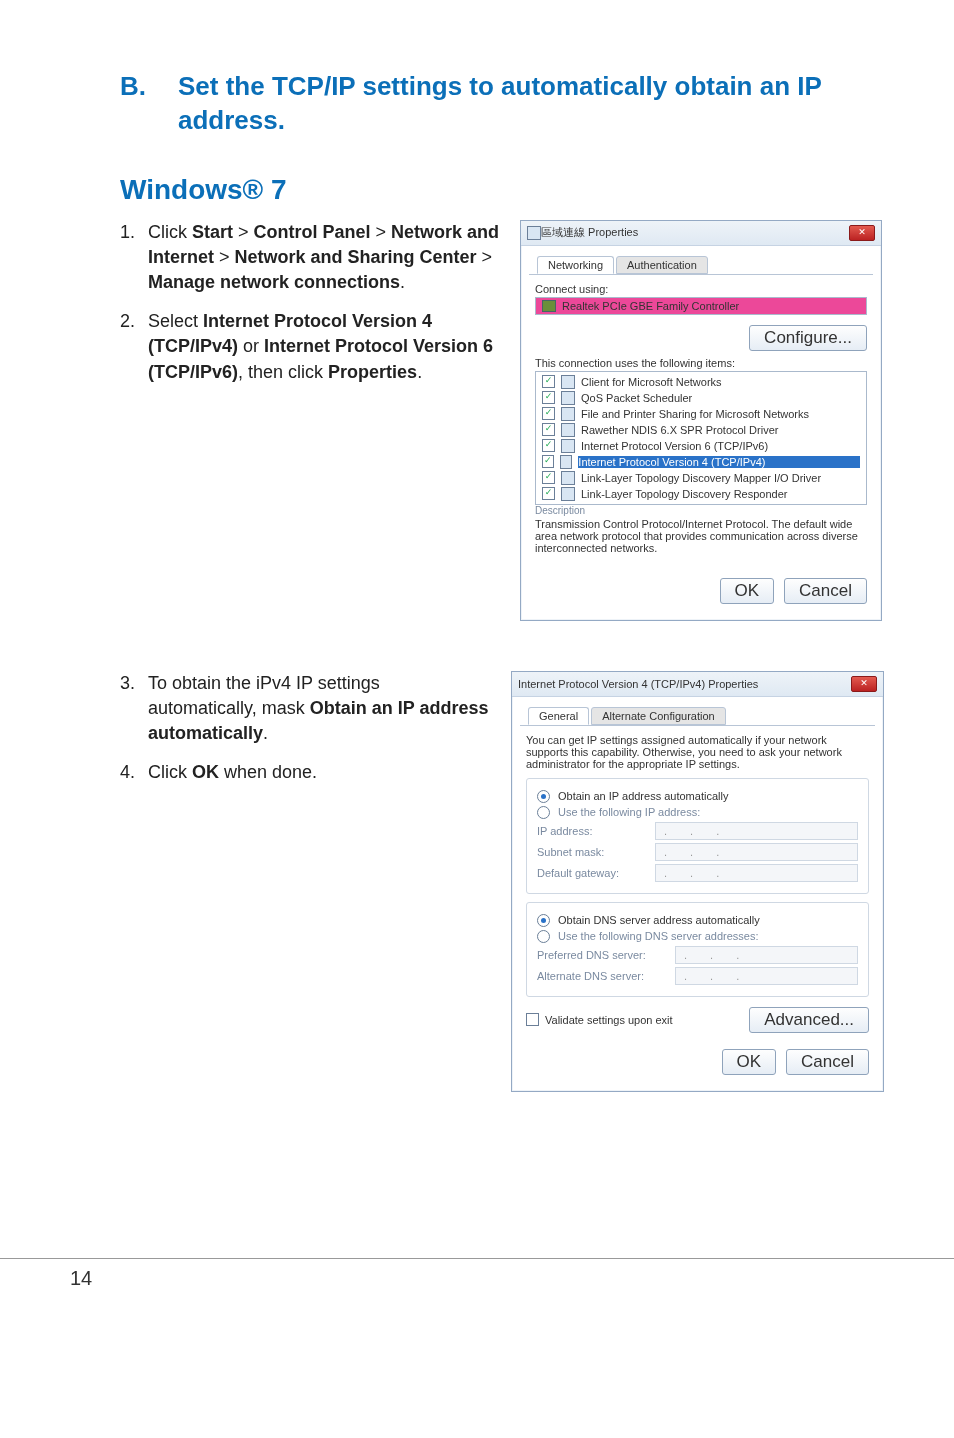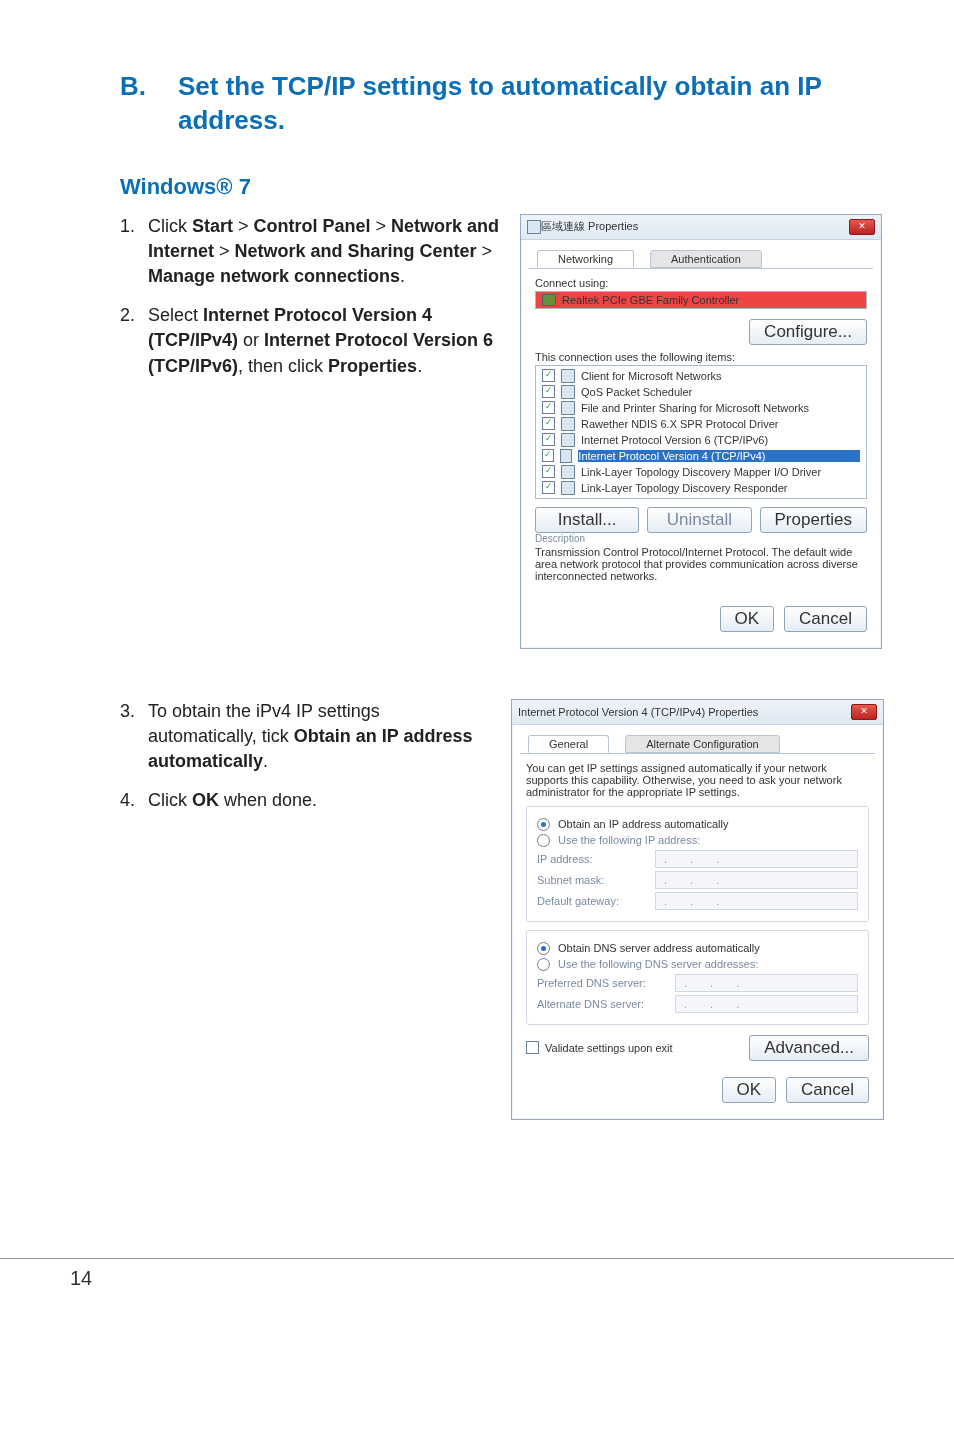--- a/index.html
+++ b/index.html
@@ -23,21 +23,21 @@
     line-height: 1.3;
     display: flex;
     gap: 32px;
     margin-bottom: 36px;
   }
   .sec-heading .letter { flex: 0 0 auto; }
   .sec-heading .title { flex: 1 1 auto; }
   .sub-heading {
     color: #0b6fb8;
     font-weight: 700;
-    font-size: 22px;
+    font-size: 28px;
     margin: 0 0 14px 0;
   }
   .two-col {
     display: flex;
     gap: 20px;
     align-items: flex-start;
     margin-bottom: 50px;
   }
   .steps {
     width: 380px;
@@ -80,29 +80,29 @@
     line-height: 12px;
     text-align: center;
   }
   .dlg-body { padding: 10px 14px 16px 14px; }
   .tabs { border-bottom: 1px solid #b8c5d6; margin: -4px -6px 8px -6px; padding: 4px 8px 0 8px; }
   .tab {
     display: inline-block;
     border: 1px solid #b8c5d6;
     border-bottom-color: #fff;
     border-radius: 3px 3px 0 0;
-    padding: 2px 20px;
-    background: #fff;
-    margin-right: 16px;
+    padding: 2px 10px;
+    background: #fff;
+    margin-right: 2px;
   }
   .tab.in { background:#e5e5e5; border-bottom-color:#b8c5d6;}
   .fieldlabel { margin: 6px 0 2px 0; }
   .combo {
     border: 1px solid #aab9cc;
-    background: #ef4444;
+    background: #ec4899;
     padding: 2px 6px;
     display: flex;
     align-items: center;
     gap: 6px;
   }
   .btn {
     display: inline-block;
     border: 1px solid #8fa3bb;
     background: linear-gradient(#fefefe,#e6edf5);
     border-radius: 3px;
@@ -249,43 +249,38 @@
               <span class="chk">✓</span>
               <span class="micon"></span>
               <span>Link-Layer Topology Discovery Mapper I/O Driver</span>
             </div>
           <div class="item">
               <span class="chk">✓</span>
               <span class="micon"></span>
               <span>Link-Layer Topology Discovery Responder</span>
             </div>
         </div>
-        <div class="btn-mid">
-          <span class="btn">Install...</span>
-          <span class="btn gray">Uninstall</span>
-          <span class="btn">Properties</span>
-        </div>
         <div class="desc-box">
           <div class="desc-title">Description</div>
           <div>Transmission Control Protocol/Internet Protocol. The default wide area network protocol that provides communication across diverse interconnected networks.</div>
         </div>
         <div class="btn-row" style="margin-top:24px;">
           <span class="btn">OK</span>
           <span class="btn">Cancel</span>
         </div>
       </div>
     </div>
   </div>
 
   <div class="two-col">
     <div class="steps">
       <div class="step">
         <div class="num">3.</div>
         <div class="body">
-          <span>To obtain the iPv4 IP settings automatically, tick </span><span class="bold">Obtain an IP address automatically</span><span>.</span>
+          <span>To obtain the iPv4 IP settings automatically, mask </span><span class="bold">Obtain an IP address automatically</span><span>.</span>
         </div>
       </div>
       <div class="step">
         <div class="num">4.</div>
         <div class="body">
           <span>Click </span><span class="bold">OK</span><span> when done.</span>
         </div>
       </div>
     </div>
 

